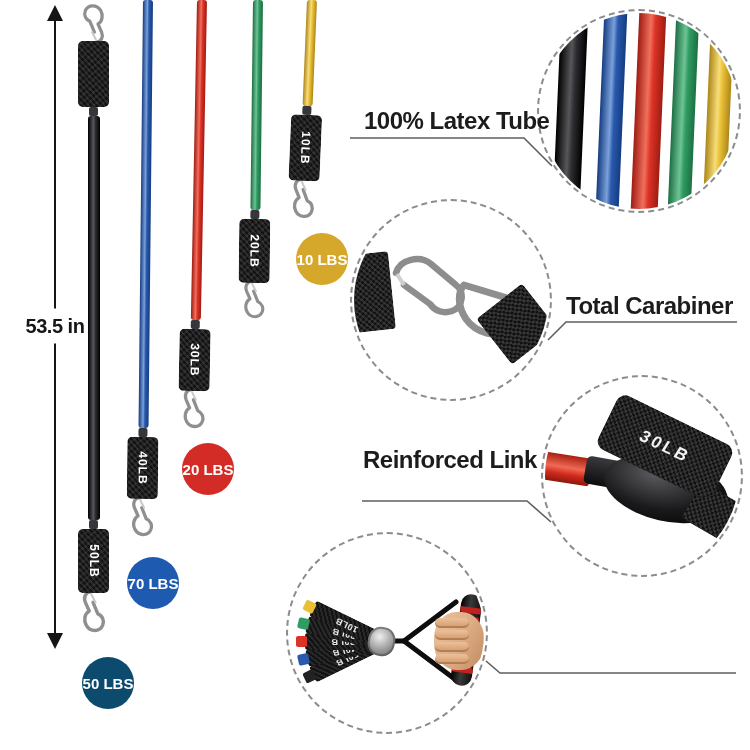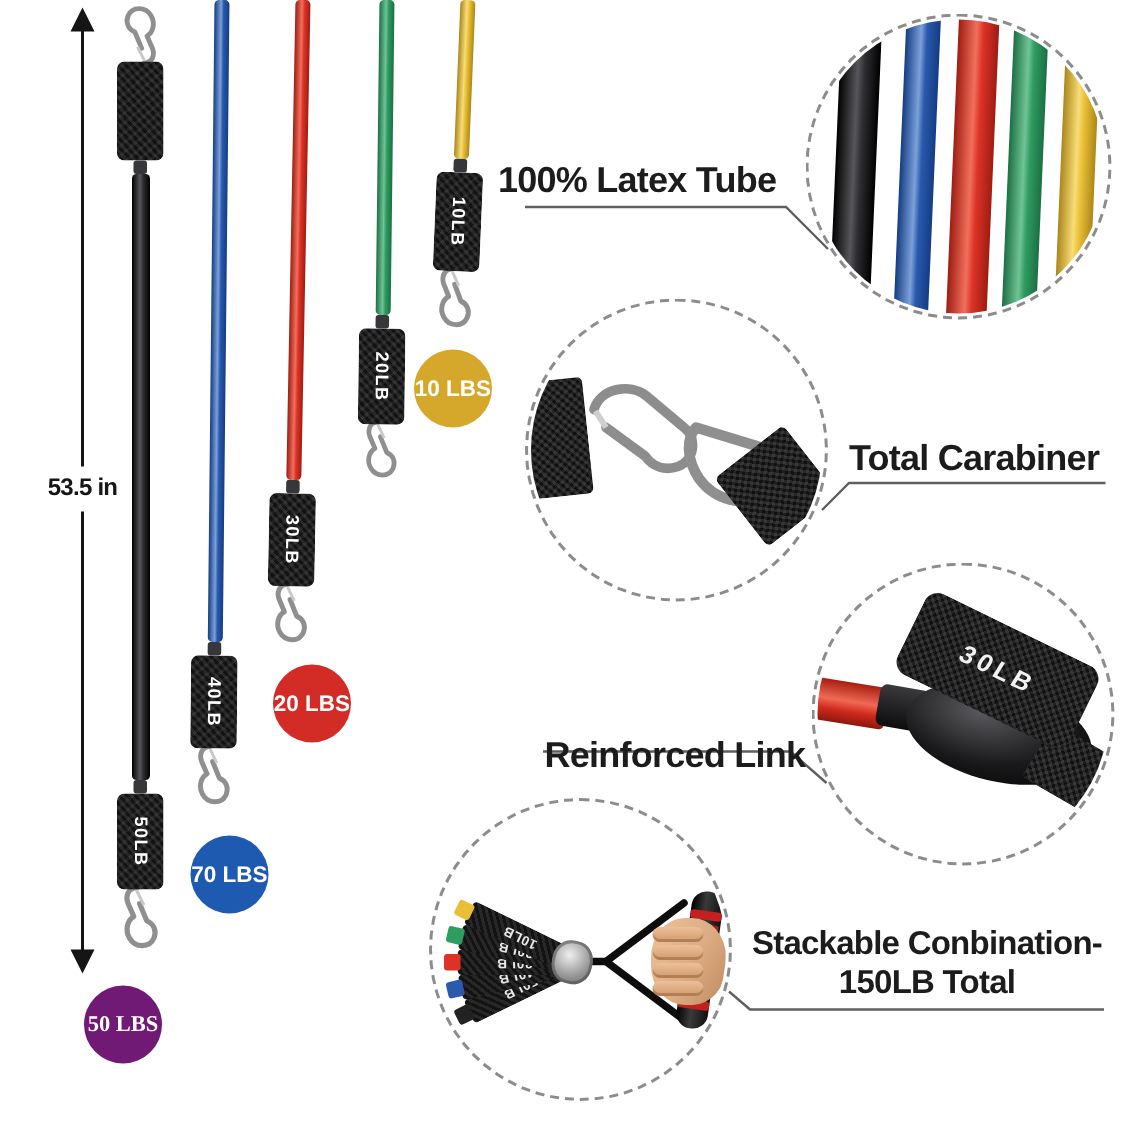--- a/index.html
+++ b/index.html
@@ -5,21 +5,21 @@
   * { margin:0; padding:0; box-sizing:border-box; }
   html,body { background:#fff; }
   body { font-family:"Liberation Sans","DejaVu Sans",sans-serif; }
   .scene { position:relative; width:750px; height:750px; background:#fff; overflow:hidden; }
 
   
   .lines { position:absolute; inset:0; pointer-events:none; }
 
   
   .measure-label { position:absolute; left:55px; top:326px; transform:translate(-50%,-50%);
-    background:#fff; padding:6px 3px; font-size:16px; font-weight:700; letter-spacing:-0.5px;
+    background:#fff; padding:6px 3px; font-size:20px; font-weight:700; letter-spacing:-0.5px;
     color:#161616; white-space:nowrap; }
 
   
   .band { position:absolute; top:0; width:33px; display:flex; flex-direction:column; align-items:center;
     transform-origin:top center; }
   .tube { border-radius:3px; }
   .tube-black { width:12px; background:linear-gradient(90deg,#000 0%,#57575b 45%,#2e2e32 62%,#000 100%); }
   .tube-blue  { width:10px; background:linear-gradient(90deg,#143c82 0%,#7ba1da 45%,#2a59ad 62%,#143c82 100%); }
   .tube-red   { width:10px; background:linear-gradient(90deg,#9e1c12 0%,#f1705c 45%,#dd3327 62%,#9e1c12 100%); }
   .tube-green { width:10px; background:linear-gradient(90deg,#1c6f42 0%,#6fc496 45%,#2f9c61 62%,#1c6f42 100%); }
@@ -166,45 +166,45 @@
     <div class="cap"></div>
     <div class="sleeve" style="height:66px;">
       <span>10LB</span>
     </div>
     <svg class="carab" width="30" height="44" viewBox="0 0 30 48">
       <path d="M12 4 C6 4 4 10 6 15 L10 24 C5 27 4 34 7 39 C11 46 21 46 24 39 C26 34 24 29 19 27 L14 15" fill="none" stroke="#8f8f8f" stroke-width="3.6" stroke-linecap="round" stroke-linejoin="round"></path>
       <line x1="12" y1="6" x2="17" y2="16" stroke="#c9c9c9" stroke-width="2.2"></line>
     </svg>
   </div>
 
-  <div class="badge" style="left:276px; top:233px; background:#d5a82b;">
+  <div class="badge" style="left:296px; top:233px; background:#d5a82b;">
     <span>10 LBS</span>
     </div>
   <div class="badge" style="left:182px; top:443px; background:#d32c27;">
     <span>20 LBS</span>
     </div>
   <div class="badge" style="left:127px; top:557px; background:#1f5ab1;">
     <span>70 LBS</span>
     </div>
-  <div class="badge" style="left:56px; top:657px; background:#701a75;font-family:Liberation Serif, serif;">
+  <div class="badge" style="left:82px; top:657px; background:#0c4a6e;">
     <span>50 LBS</span>
     </div>
 
   <div class="callout-circle" style="left:537px; top:9px; width:204px; height:204px;">
     <div class="clip">
       <div class="stripes">
         <div class="stripe tube-black" style="left:16px; width:27px;"></div>
         <div class="stripe tube-blue" style="left:59px; width:23px;"></div>
         <div class="stripe tube-red" style="left:94px; width:27px;"></div>
         <div class="stripe tube-green" style="left:131px;width:23px;"></div>
         <div class="stripe tube-yellow" style="left:166px;width:23px;"></div>
       </div>
     </div>
   </div>
-  <div class="callout-label" style="left:332px; top:107px;text-align:right;">100% Latex Tube</div>
+  <div class="callout-label" style="left:364px; top:107px;text-align:right;">100% Latex Tube</div>
 
   <div class="callout-circle" style="left:350px; top:199px; width:202px; height:202px;">
     <div class="clip">
       <div class="strap" style="left:-2px; top:50px; width:40px; height:78px; transform:rotate(-6deg);"></div>
       <svg style="position:absolute; left:26px; top:48px;" width="92" height="88" viewBox="0 0 92 88">
         <path d="M16 22 C20 8 40 4 51 13 L76 34 C85 41 83 56 72 60 C63 63 55 60 50 53 L24 34" fill="none" stroke="#8d8d8d" stroke-width="6.5" stroke-linecap="round" stroke-linejoin="round"></path>
         <line x1="24" y1="34" x2="17" y2="23" stroke="#cfcfcf" stroke-width="4"></line>
       </svg>
       <svg style="position:absolute; left:94px; top:66px;" width="90" height="92" viewBox="0 0 90 92">
         <path d="M16 16 L62 30 C75 35 76 54 64 61 C48 70 28 64 18 50 C10 38 9 24 16 16 Z" fill="none" stroke="#8f8f8f" stroke-width="7" stroke-linejoin="round"></path>
@@ -218,21 +218,21 @@
     <div class="clip">
       <div class="rl-red"></div>
       <div class="rl-cyl"></div>
       <div class="rl-blob"></div>
       <div class="strap rl-strap2"></div>
       <div class="strap rl-strap">
         <span>30LB</span>
       </div>
     </div>
   </div>
-  <div class="callout-label" style="left:363px; top:490px;">Reinforced Link</div>
+  <div class="callout-label" style="left:363px; top:446px;">Reinforced Link</div>
 
   <div class="callout-circle" style="left:286px; top:532px; width:202px; height:202px;">
     <div class="clip">
       <svg style="position:absolute; left:0; top:0;" width="198" height="198" viewBox="0 0 198 198">
         <polyline points="90,105 114,105 166,66" fill="none" stroke="#0d0d0d" stroke-width="5" stroke-linecap="round"></polyline>
         <polyline points="114,105 166,144" fill="none" stroke="#0d0d0d" stroke-width="5" stroke-linecap="round"></polyline>
       </svg>
       <div class="fan-sleeve" style="transform:rotate(-26deg);">
         <div class="fan-tip tip-black"></div>
         <span>50LB</span>
@@ -260,18 +260,14 @@
       </div>
       <div class="hand">
         <div class="palm"></div>
         <div class="finger" style="top:6px;"></div>
         <div class="finger" style="top:18px;"></div>
         <div class="finger" style="top:30px;"></div>
         <div class="finger" style="top:42px;"></div>
       </div>
     </div>
   </div>
-  <div class="callout-label stack-label" style="left:496px; top:616px;">
-    <div>Stackable Conbination-</div>
-    <div>150LB Total</div>
-  </div>
 
 </div>
 
 </body></html>

